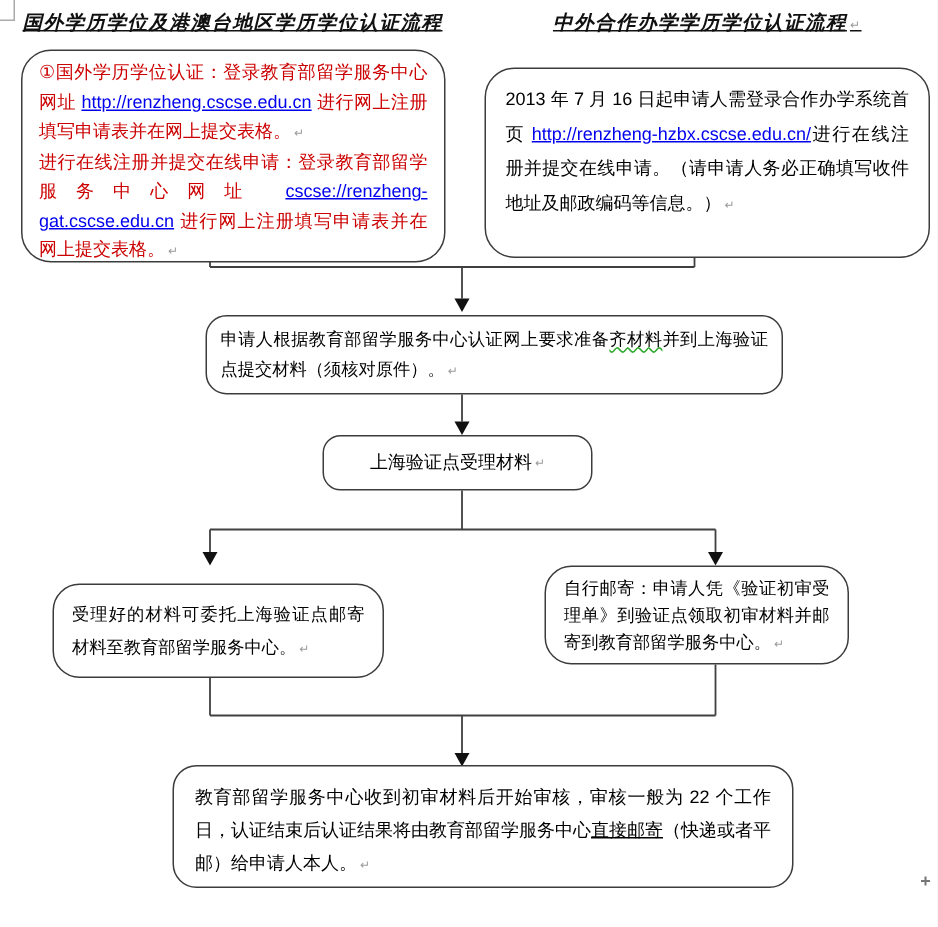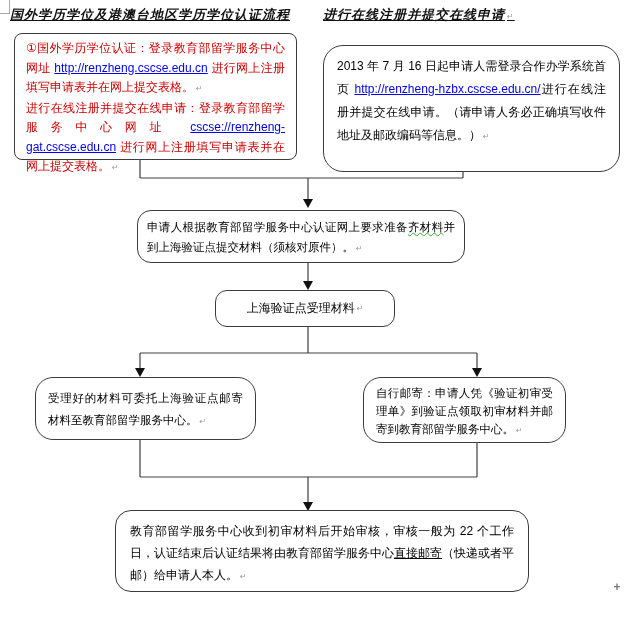--- a/index.html
+++ b/index.html
@@ -3,37 +3,37 @@
 <meta charset="utf-8">
 <style>
   html,body{margin:0;padding:0;background:#f3f3f3;}
   .page{
     position:relative;width:625px;height:618px;background:#ffffff;
     font-family:"Liberation Sans","DejaVu Sans",sans-serif;
     color:#000;overflow:hidden;
   }
   .title{
     position:absolute;top:6px;font-size:13px;font-weight:bold;font-style:italic;
-    text-decoration:underline;text-align:left;letter-spacing:1px;color:#111;
+    text-decoration:underline;text-align:center;letter-spacing:1px;color:#111;
   }
   .title-left{left:10px;width:290px;}
   .title-right{left:323px;width:297px;}
   .fbox{
     position:absolute;background:#fff;border:1.2px solid #3c3c3c;
     box-sizing:border-box;font-size:12px;text-align:justify;text-justify:inter-character;
   }
-  .box-a{left:14px;top:33px;width:283px;height:127px;border-radius:8px;
+  .box-a{left:14px;top:33px;width:283px;height:142px;border-radius:20px;
          padding:5px 11px;line-height:19.5px;color:#cc0000;}
   .box-b{left:323px;top:33px;width:297px;height:127px;border-radius:20px;
          padding:9px 13px;line-height:23px;margin-top:12px;}
-  .box-c{left:137px;top:210px;width:328px;height:53px;border-radius:14px;
+  .box-c{left:137px;top:210px;width:385px;height:53px;border-radius:14px;
          padding:6px 9px;line-height:20px;font-size:11.5px;}
   .box-d{left:215px;top:290px;width:180px;height:37px;border-radius:12px;
          display:flex;align-items:center;justify-content:center;text-align:right;}
-  .box-e{left:35px;top:377px;width:221px;height:63px;border-radius:18px;
+  .box-e{left:35px;top:389px;width:221px;height:63px;border-radius:18px;
          padding:9px 12px;line-height:22px;font-size:11.5px;}
   .box-f{left:363px;top:377px;width:203px;height:66px;border-radius:18px;
          padding:6px 12px;line-height:18px;font-size:11.5px;}
   .box-g{left:115px;top:510px;width:414px;height:82px;border-radius:16px;
          padding:9px 14px;line-height:22px;}
   .link{color:#0000ee;text-decoration:underline;cursor:pointer;}
   .wavy{text-decoration:underline wavy #2faa2f;text-decoration-thickness:1px;}
   .uline{text-decoration:underline;}
   .pmark{font-size:8px;color:#9a9a9a;margin-left:2px;font-style:normal;font-weight:normal;}
   .connectors{position:absolute;left:0;top:0;}
@@ -45,21 +45,21 @@
 </head>
 <body>
 
 <div class="page">
 
   <div class="corner-mark"></div>
   <div class="cross-mark">+</div>
 
   <div class="title title-left">国外学历学位及港澳台地区学历学位认证流程</div>
   <div class="title title-right">
-    <span>进行在线注册并提交在线申请</span><span class="pmark">↵</span>
+    <span>中外合作办学学历学位认证流程</span><span class="pmark">↵</span>
   </div>
 
   <svg class="connectors" width="625" height="618" viewBox="0 0 625 618">
     <g stroke="#404040" stroke-width="1.2" fill="none">
       <path d="M140 160 V178 M463 160 V178 M140 178 H463 M308 178 V199"></path>
       <path d="M308 263 V281"></path>
       <path d="M308 327 V353 M140 353 H477 M140 353 V368 M477 353 V368"></path>
       <path d="M140 440 V477 M477 443 V477 M140 477 H477 M308 477 V502"></path>
     </g>
     <g fill="#111">

